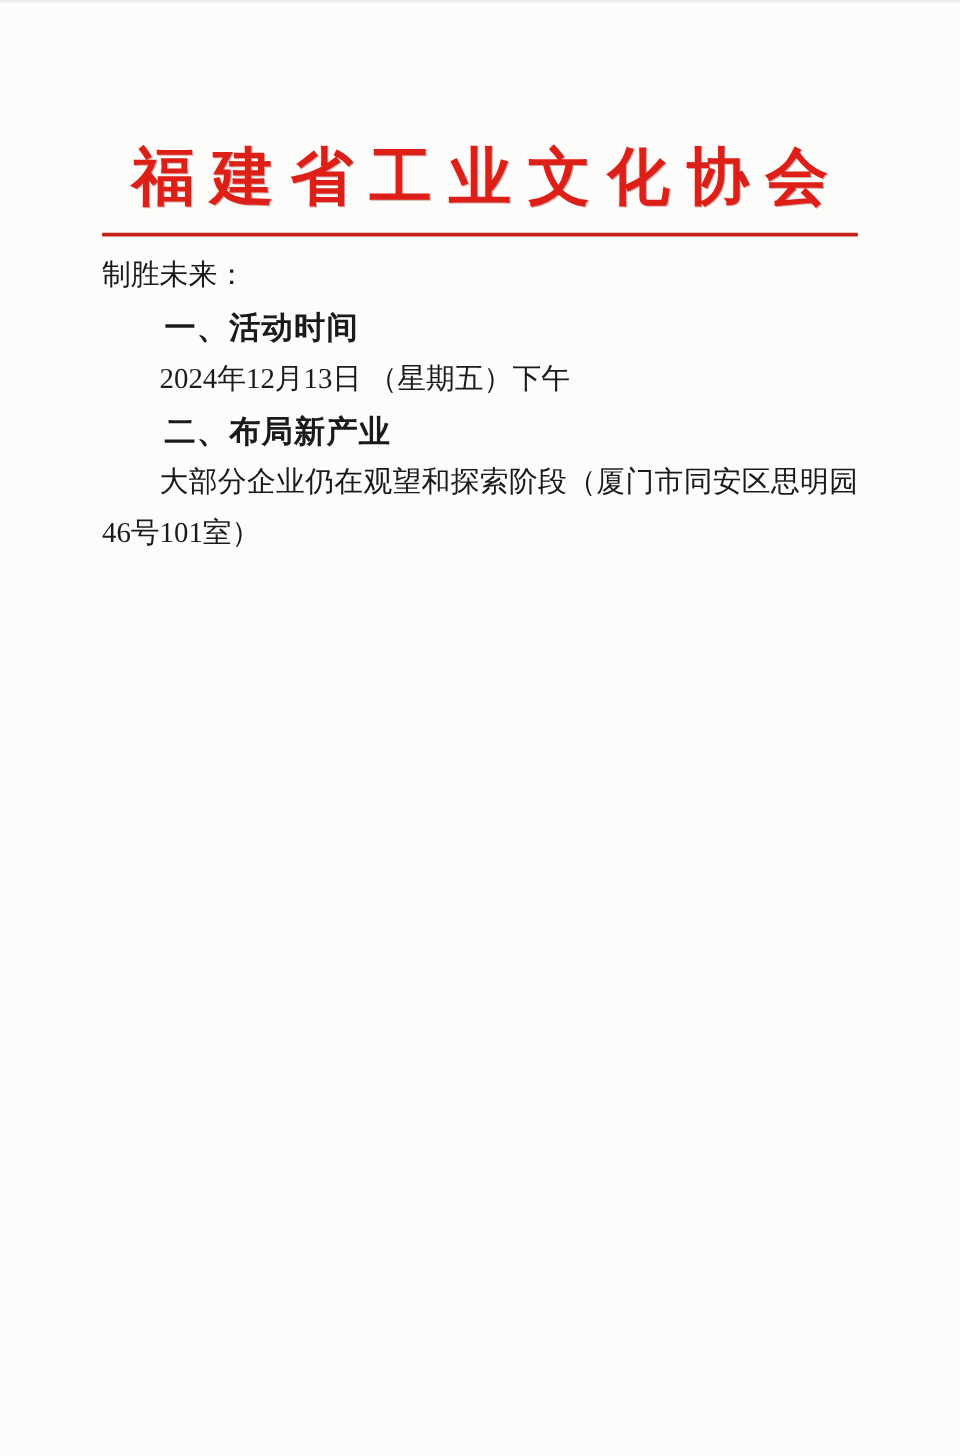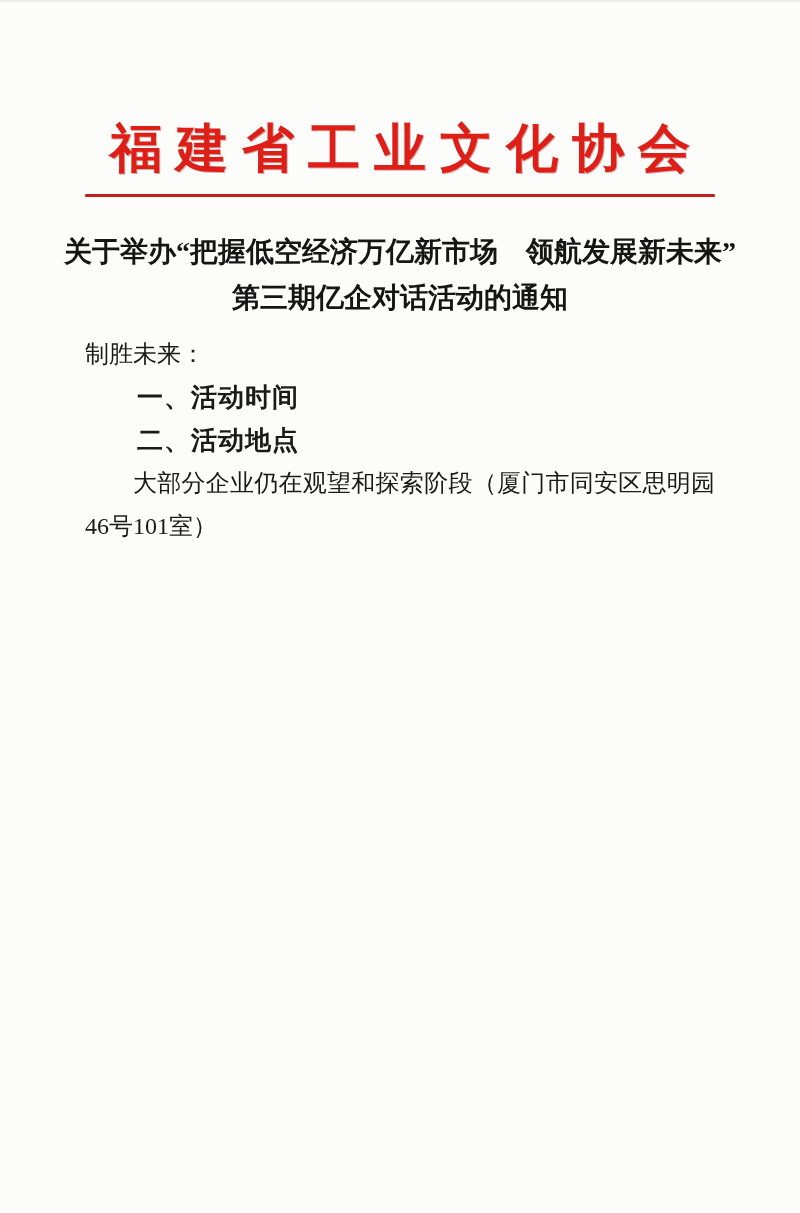--- a/index.html
+++ b/index.html
@@ -62,31 +62,28 @@
 </style>
 </head>
 <body>
 
 <div class="page">
 
   <div class="org-header">福建省工业文化协会</div>
 
   <div class="red-rule"></div>
 
-  <div class="doc-title">
-    <div>关于举办“把握低空经济万亿新市场　领航发展新未来”</div>
-    <div>第三期亿企对话活动的通知</div>
-  </div>
 
   <div class="body-block">
     <p class="salutation">制胜未来：</p>
 
 
 
     <p class="sec-heading">一、活动时间</p>
 
+    <p class="sec-body">2024年12月13日 （星期五）下午</p>
 
-    <p class="sec-heading">二、活动地点</p>
+    <p class="sec-heading">二、布局新产业</p>
 
     <p class="sec-body">大部分企业仍在观望和探索阶段（厦门市同安区思明园46号101室）</p>
   </div>
 
 </div>
 
 </body></html>

